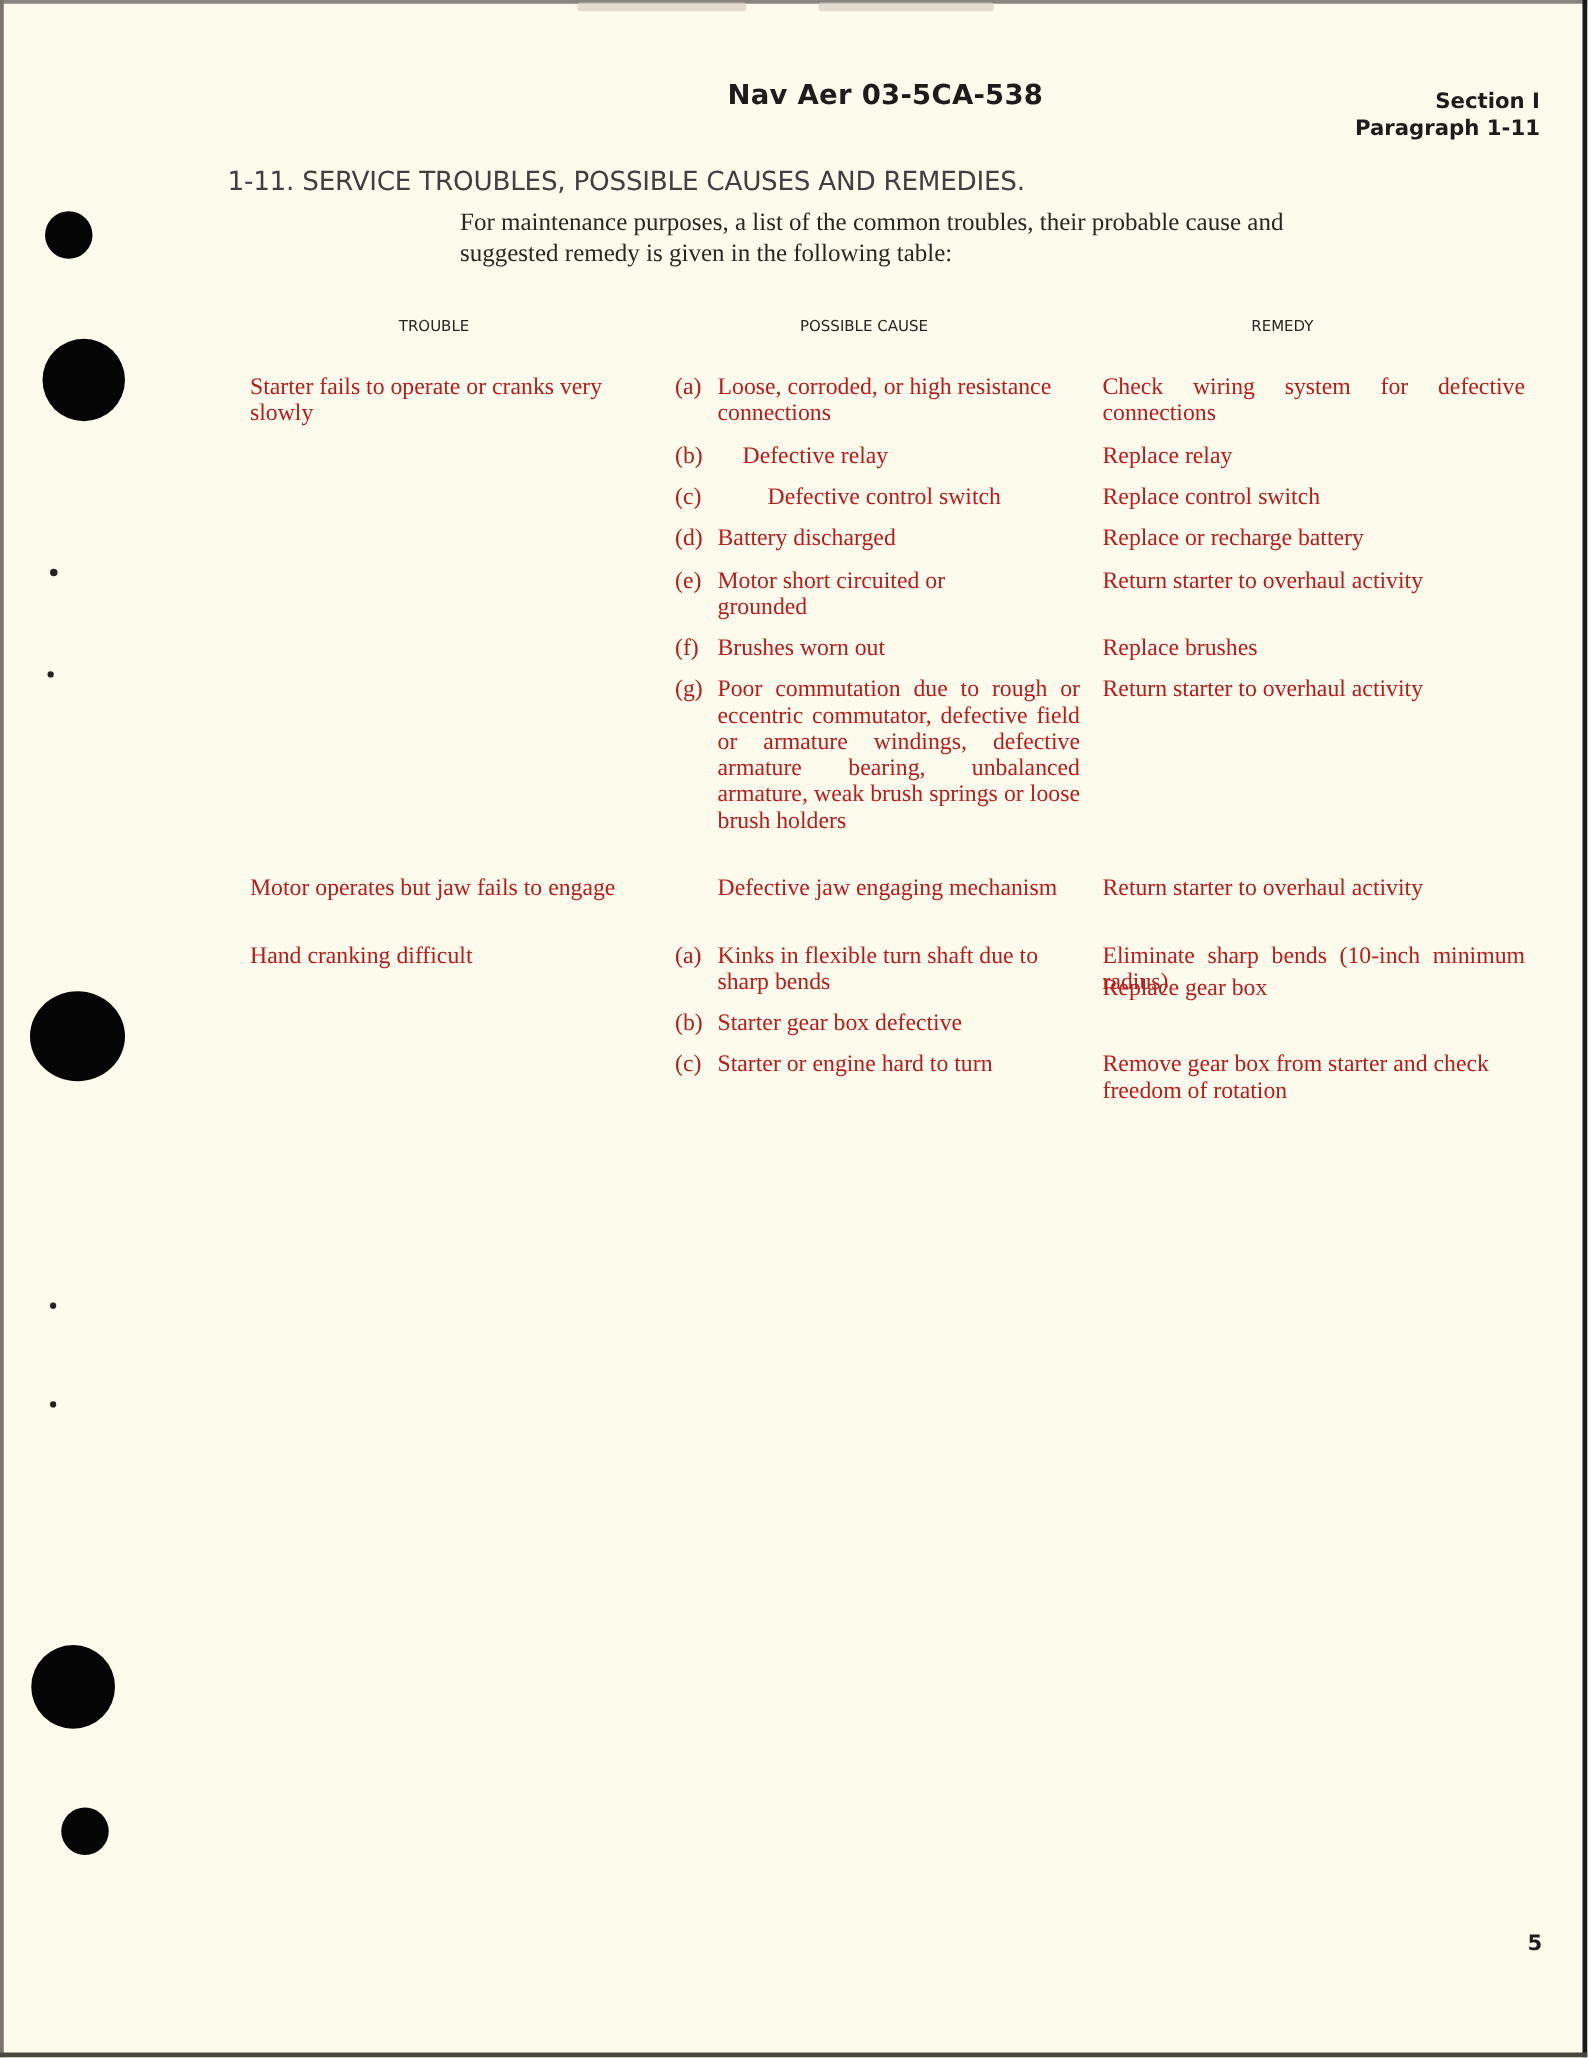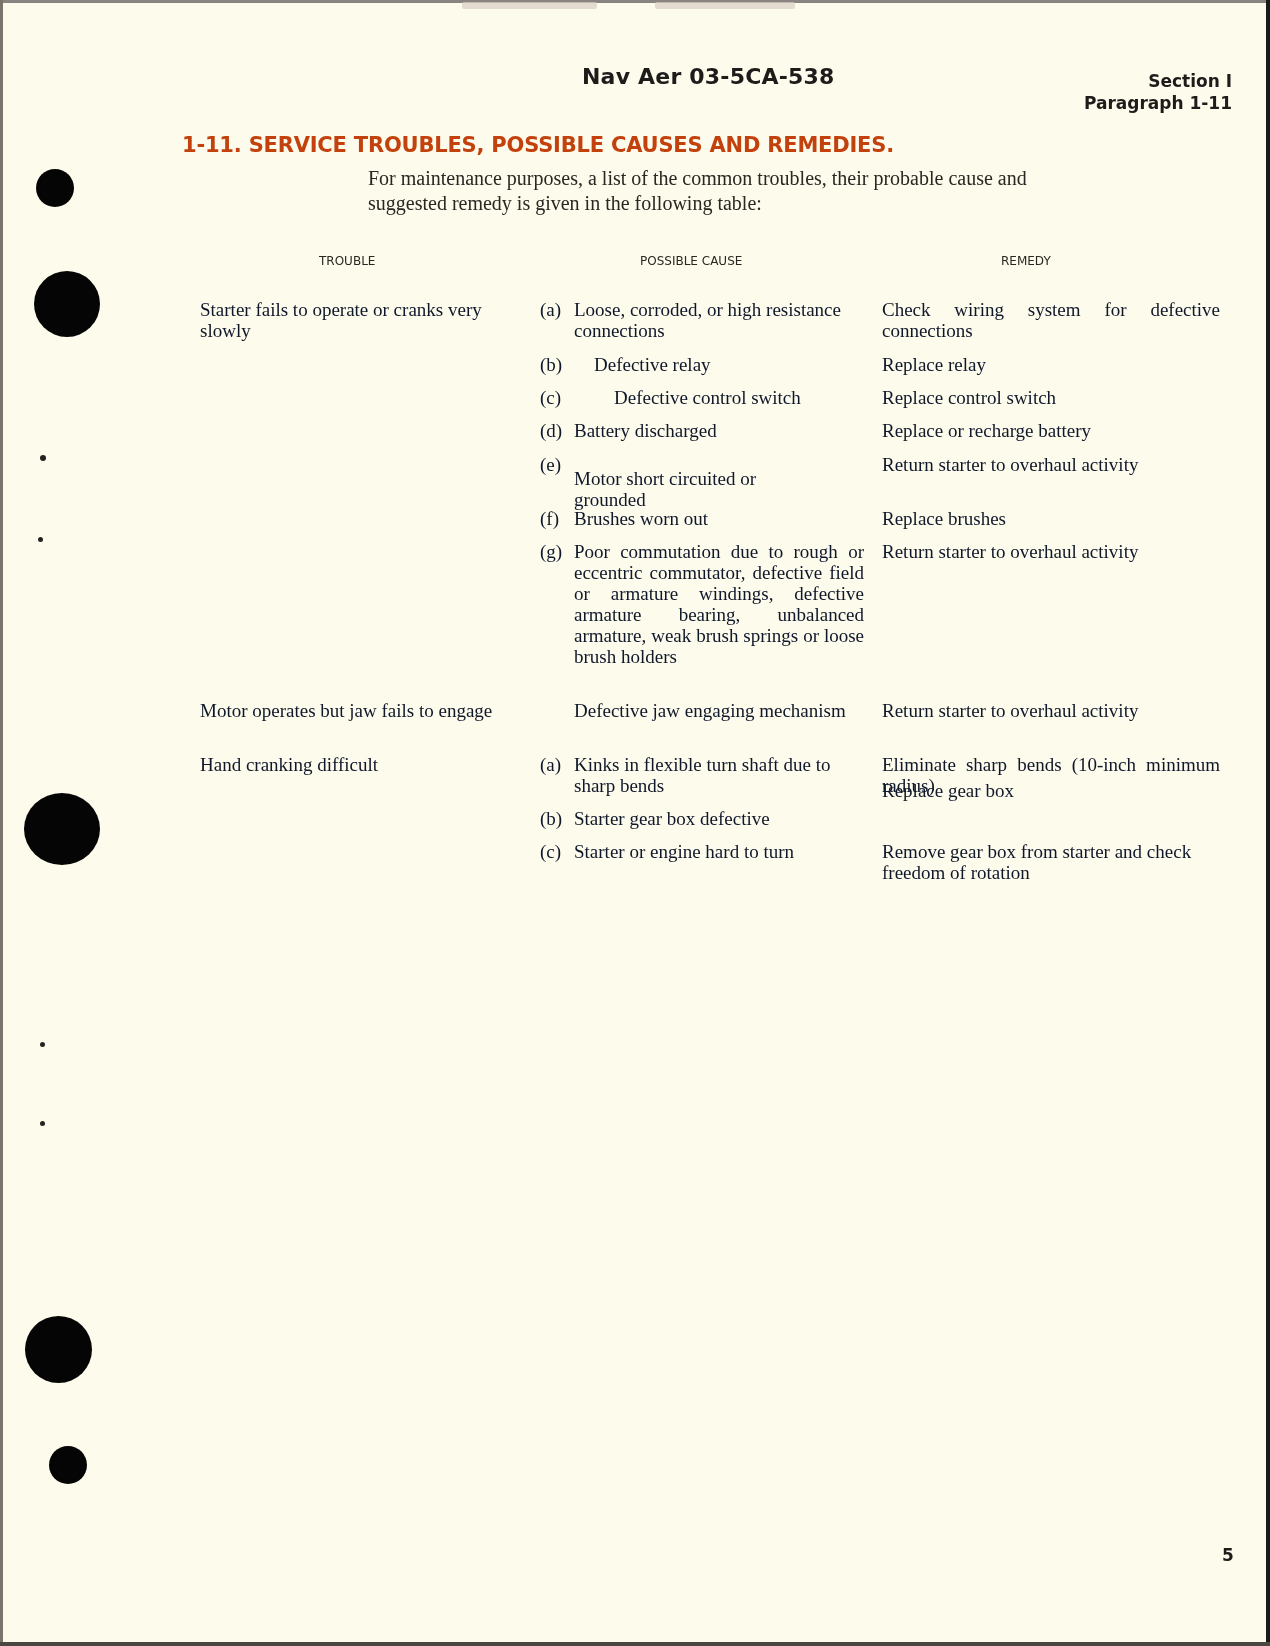--- a/index.html
+++ b/index.html
@@ -24,33 +24,33 @@
       font-weight: bold; font-size: 22px; color: #1e1c1a; letter-spacing: 0.2px;
     }
     .hdr-right {
       position: absolute; right: 38px; top: 70px; text-align: right;
       font-family: "DejaVu Sans", "Liberation Sans", sans-serif;
       font-weight: bold; font-size: 17px; line-height: 22px; color: #1e1c1a;
     }
     .title {
       position: absolute; left: 182px; top: 133px;
       font-family: "DejaVu Sans", "Liberation Sans", sans-serif;
-      font-weight: bold; font-size: 21px; color: #c2410c; letter-spacing: -0.2px;
+      font-weight: normal; font-size: 21px; color: #404040; letter-spacing: -0.2px;
     }
     .intro {
       position: absolute; left: 368px; top: 166px; width: 700px;
       font-size: 20px; line-height: 25px; color: #2a2622;
     }
     .colhead {
       position: absolute; top: 254px;
       font-family: "DejaVu Sans", "Liberation Sans", sans-serif;
       font-size: 12px; color: #2a2622;
     }
     .cell {
-      position: absolute; font-size: 19px; line-height: 21px; color: #0f172a;
+      position: absolute; font-size: 19px; line-height: 21px; color: #b91c1c;
     }
     .trouble { left: 200px; width: 320px; }
     .cause-label { width: 34px; }
     .cause-text { left: 574px; width: 290px; }
     .justify { text-align: justify; text-align-last: left; }
     .remedy { left: 882px; width: 338px; }
     .pagenum {
       position: absolute; left: 1222px; top: 1545px;
       font-family: "DejaVu Sans", "Liberation Sans", sans-serif;
       font-weight: bold; font-size: 17px; color: #1e1c1a;
@@ -101,21 +101,21 @@
 
 <div class="cell cause-label" style="left:540px;top:387px;">(c)</div>
 <div class="cell cause-text" style="top:387px;margin-left:40px;">Defective control switch</div>
 <div class="cell remedy" style="top:387px;">Replace control switch</div>
 
 <div class="cell cause-label" style="left:540px;top:420px;">(d)</div>
 <div class="cell cause-text" style="top:420px;">Battery discharged</div>
 <div class="cell remedy" style="top:420px;">Replace or recharge battery</div>
 
 <div class="cell cause-label" style="left:540px;top:454px;">(e)</div>
-<div class="cell cause-text" style="top:454px;width:250px;margin-top:14px;">Motor short circuited or grounded</div>
+<div class="cell cause-text" style="top:454px;width:250px;">Motor short circuited or grounded</div>
 <div class="cell remedy" style="top:454px;">Return starter to overhaul activity</div>
 
 <div class="cell cause-label" style="left:540px;top:508px;">(f)</div>
 <div class="cell cause-text" style="top:508px;">Brushes worn out</div>
 <div class="cell remedy" style="top:508px;">Replace brushes</div>
 
 <div class="cell cause-label" style="left:540px;top:541px;">(g)</div>
 <div class="cell cause-text justify" style="top:541px;">Poor commutation due to rough or eccentric commutator, defective field or armature windings, defective armature bearing, unbalanced armature, weak brush springs or loose brush holders</div>
 <div class="cell remedy" style="top:541px;">Return starter to overhaul activity</div>
 

